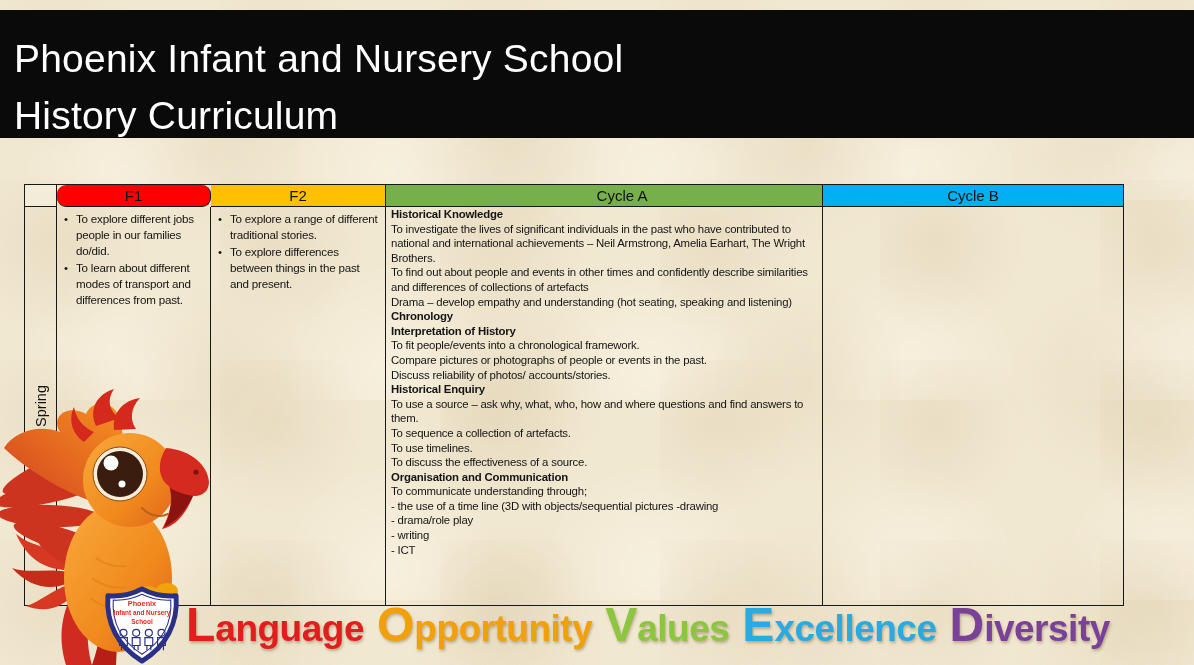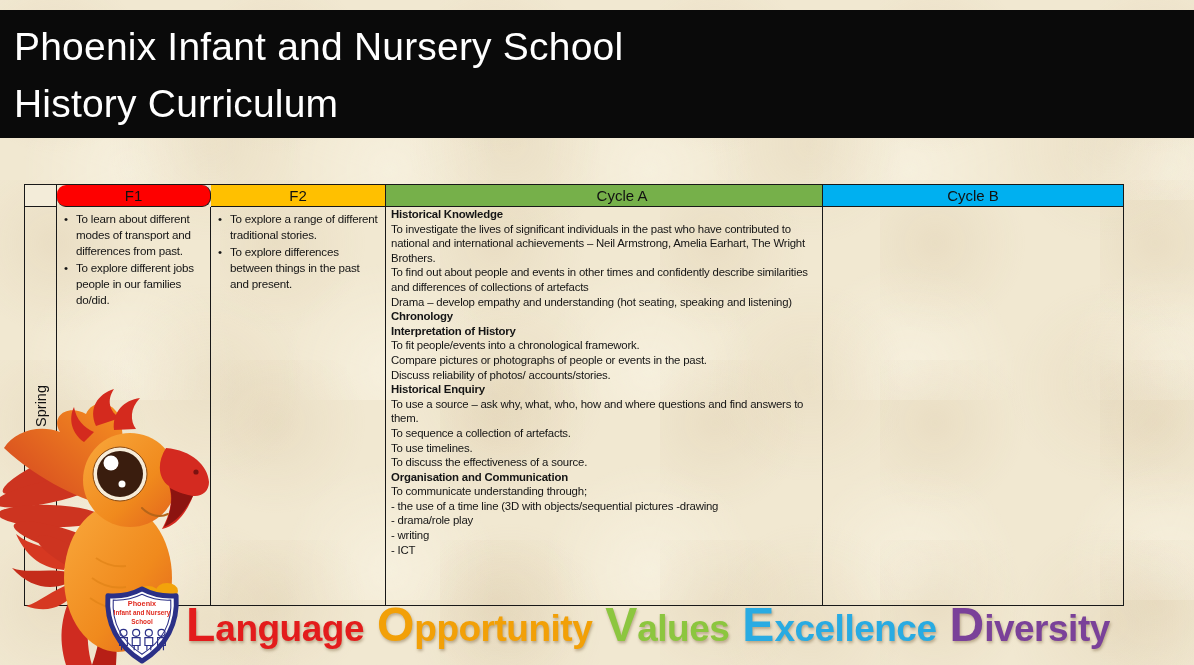--- a/index.html
+++ b/index.html
@@ -9,21 +9,21 @@
     background-color:#f1e8d1;
     background-image:
       radial-gradient(circle at 25% 35%, rgba(196,170,128,0.16), transparent 45%),
       radial-gradient(circle at 70% 60%, rgba(196,170,128,0.13), transparent 40%),
       radial-gradient(circle at 50% 85%, rgba(255,252,240,0.40), transparent 50%);
     background-size: 220px 180px, 300px 240px, 260px 200px;
   }
   
   .title-bar {
     position:absolute; left:0; top:10px; width:1194px; height:128px;
-    background:#0a0a0a; color:#ffffff; box-sizing:border-box; padding:8px 0 0 14px;
+    background:#0a0a0a; color:#ffffff; box-sizing:border-box; padding:20px 0 0 14px;
   }
   .title-line { font-size:39px; line-height:57px; font-weight:400; letter-spacing:0.2px; }
   
   .curriculum-table {
     position:absolute; left:24px; top:184px; width:1100px; height:422px;
     border:1px solid #181818; box-sizing:border-box;
   }
   .t-row { display:grid; grid-template-columns:32px 154px 175px 437px 300px; }
   .t-head { height:22px; }
   .t-body { height:398px; }
@@ -90,22 +90,22 @@
           <span>Cycle B</span>
         </div>
       </div>
     <div class="t-row t-body">
       <div class="td spring-cell">
         <span class="spring-label">Spring</span>
       </div>
       <div class="td">
         <ul class="bullets">
 
-        <li class="bullet">To learn about different modes of transport and differences from past.</li>
-            <li class="bullet">To explore different jobs people in our families do/did.</li>
+        <li class="bullet">To explore different jobs people in our families do/did.</li>
+            <li class="bullet">To learn about different modes of transport and differences from past.</li>
           </ul>
       </div>
       <div class="td">
         <ul class="bullets">
 
         <li class="bullet">To explore a range of different traditional stories.</li>
             <li class="bullet">To explore differences between things in the past and present.</li>
           </ul>
       </div>
       <div class="td">

